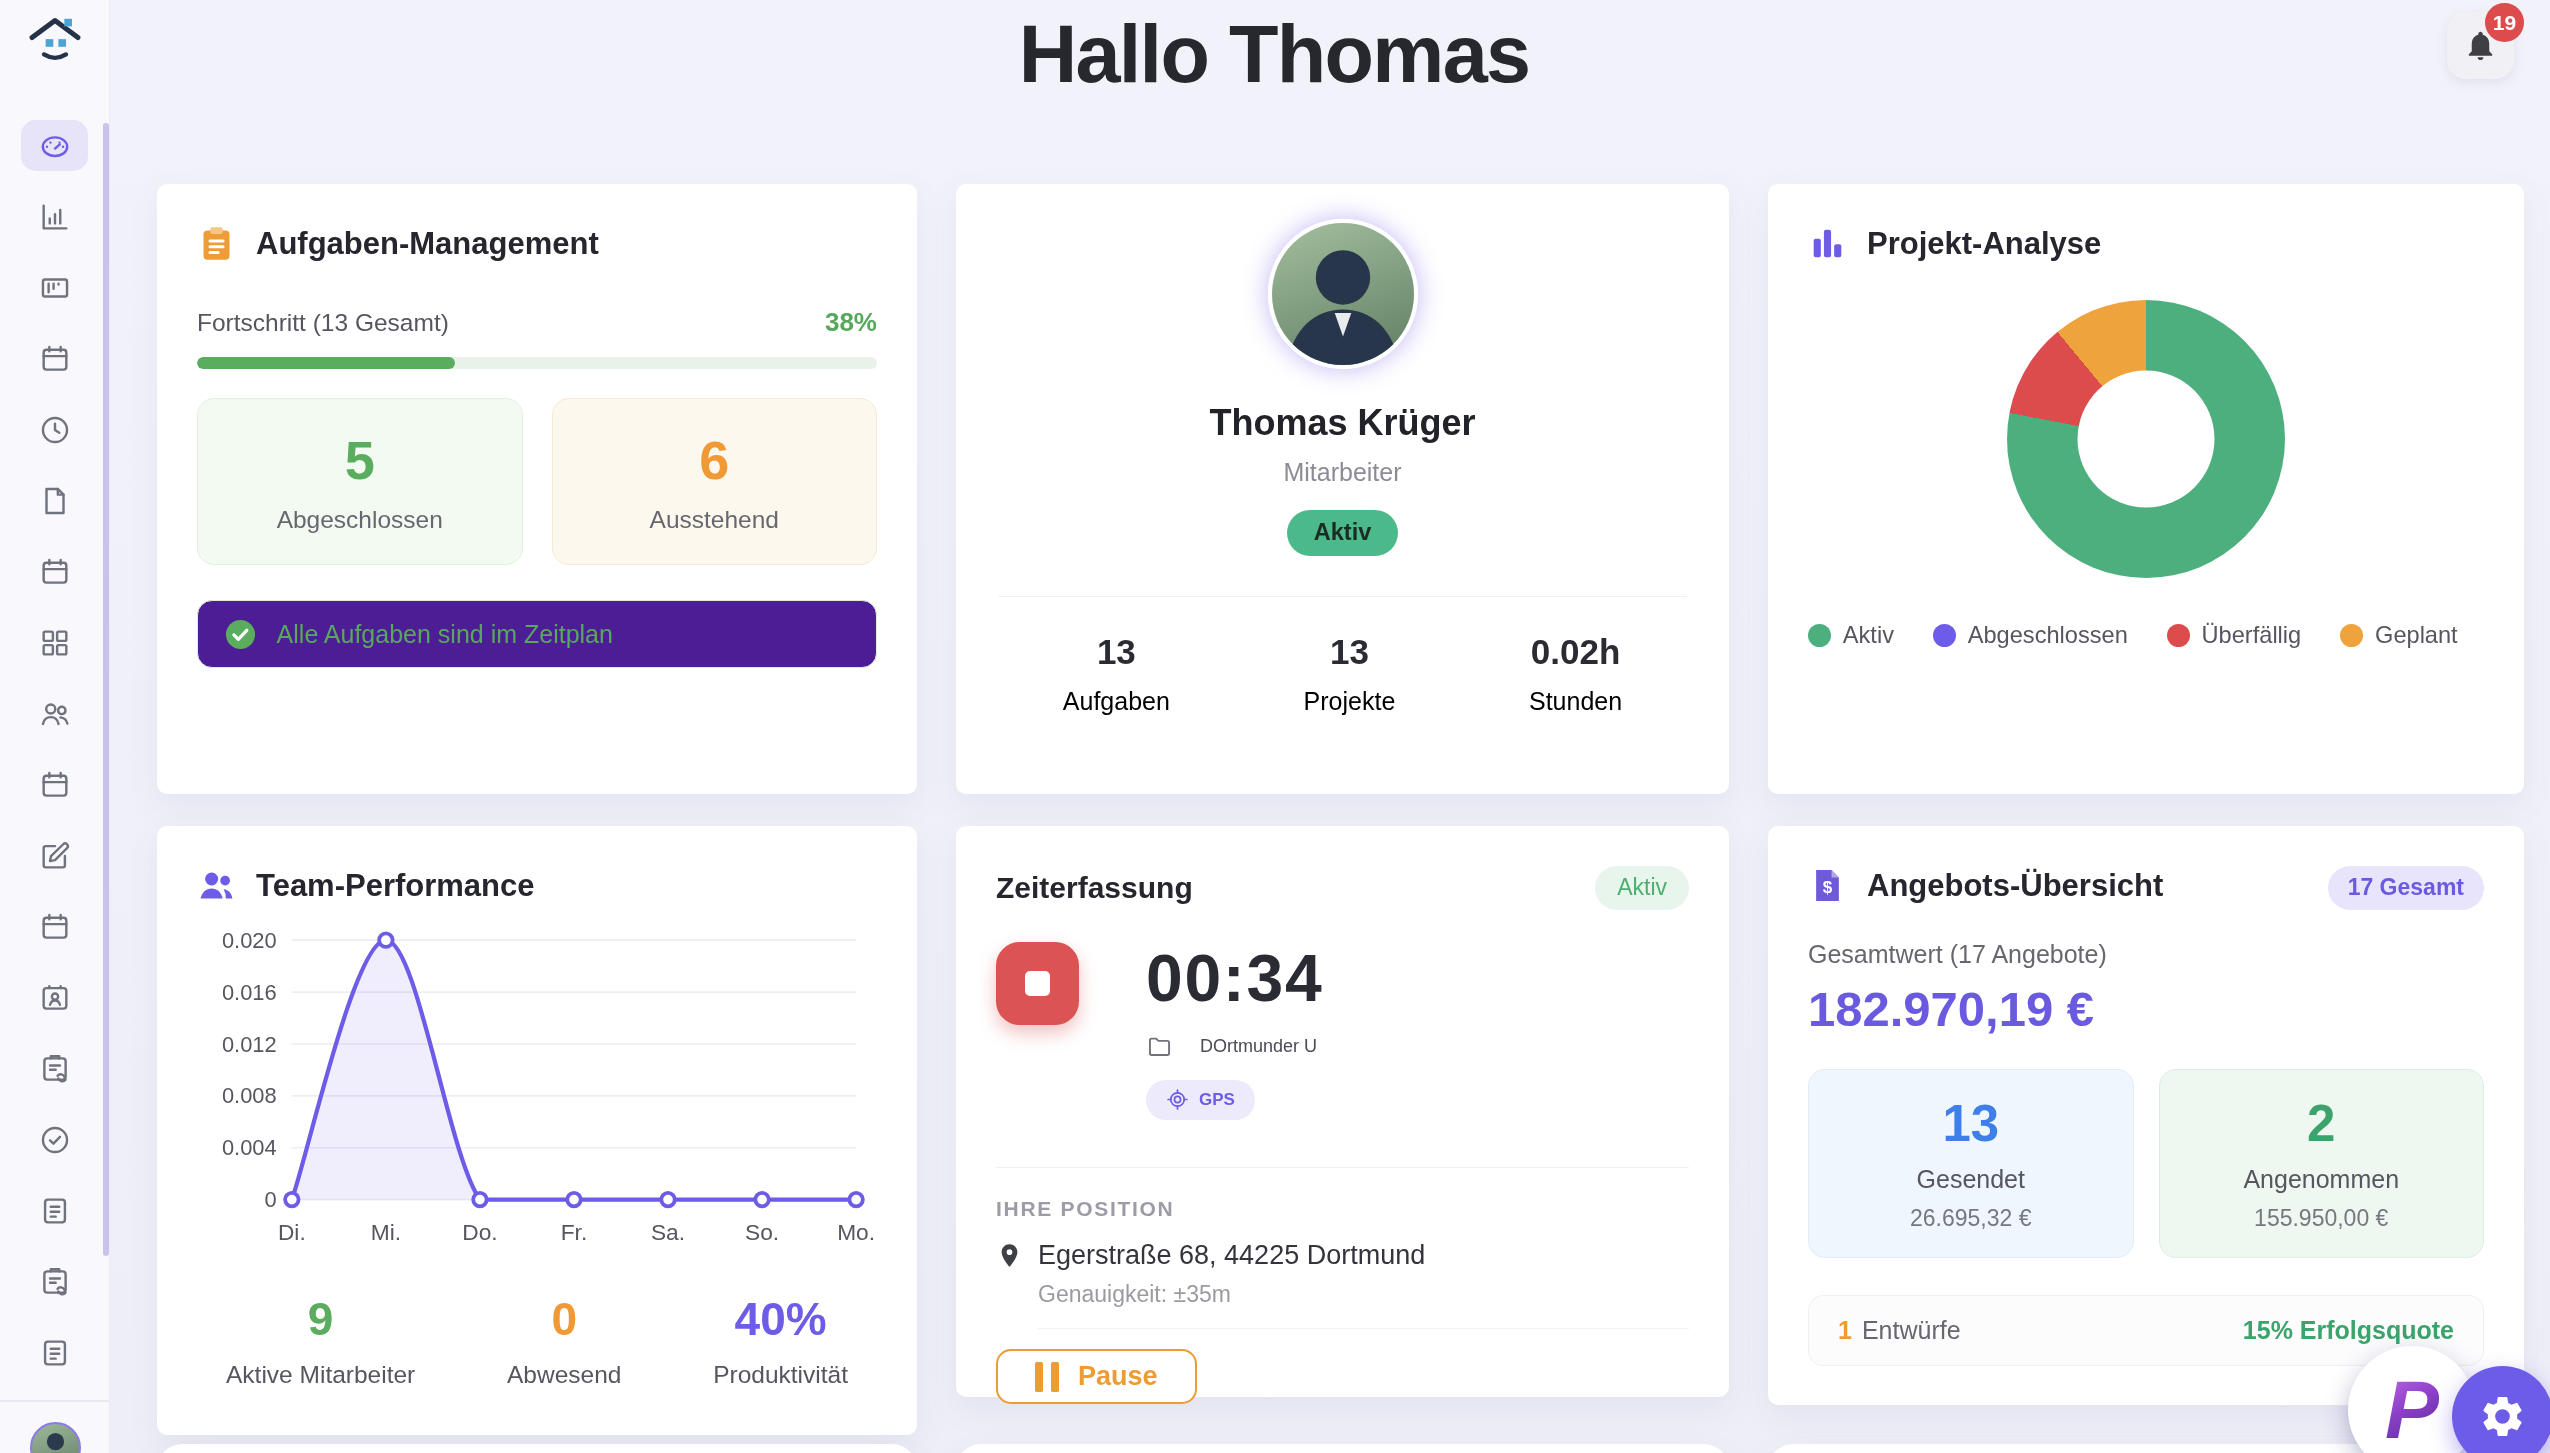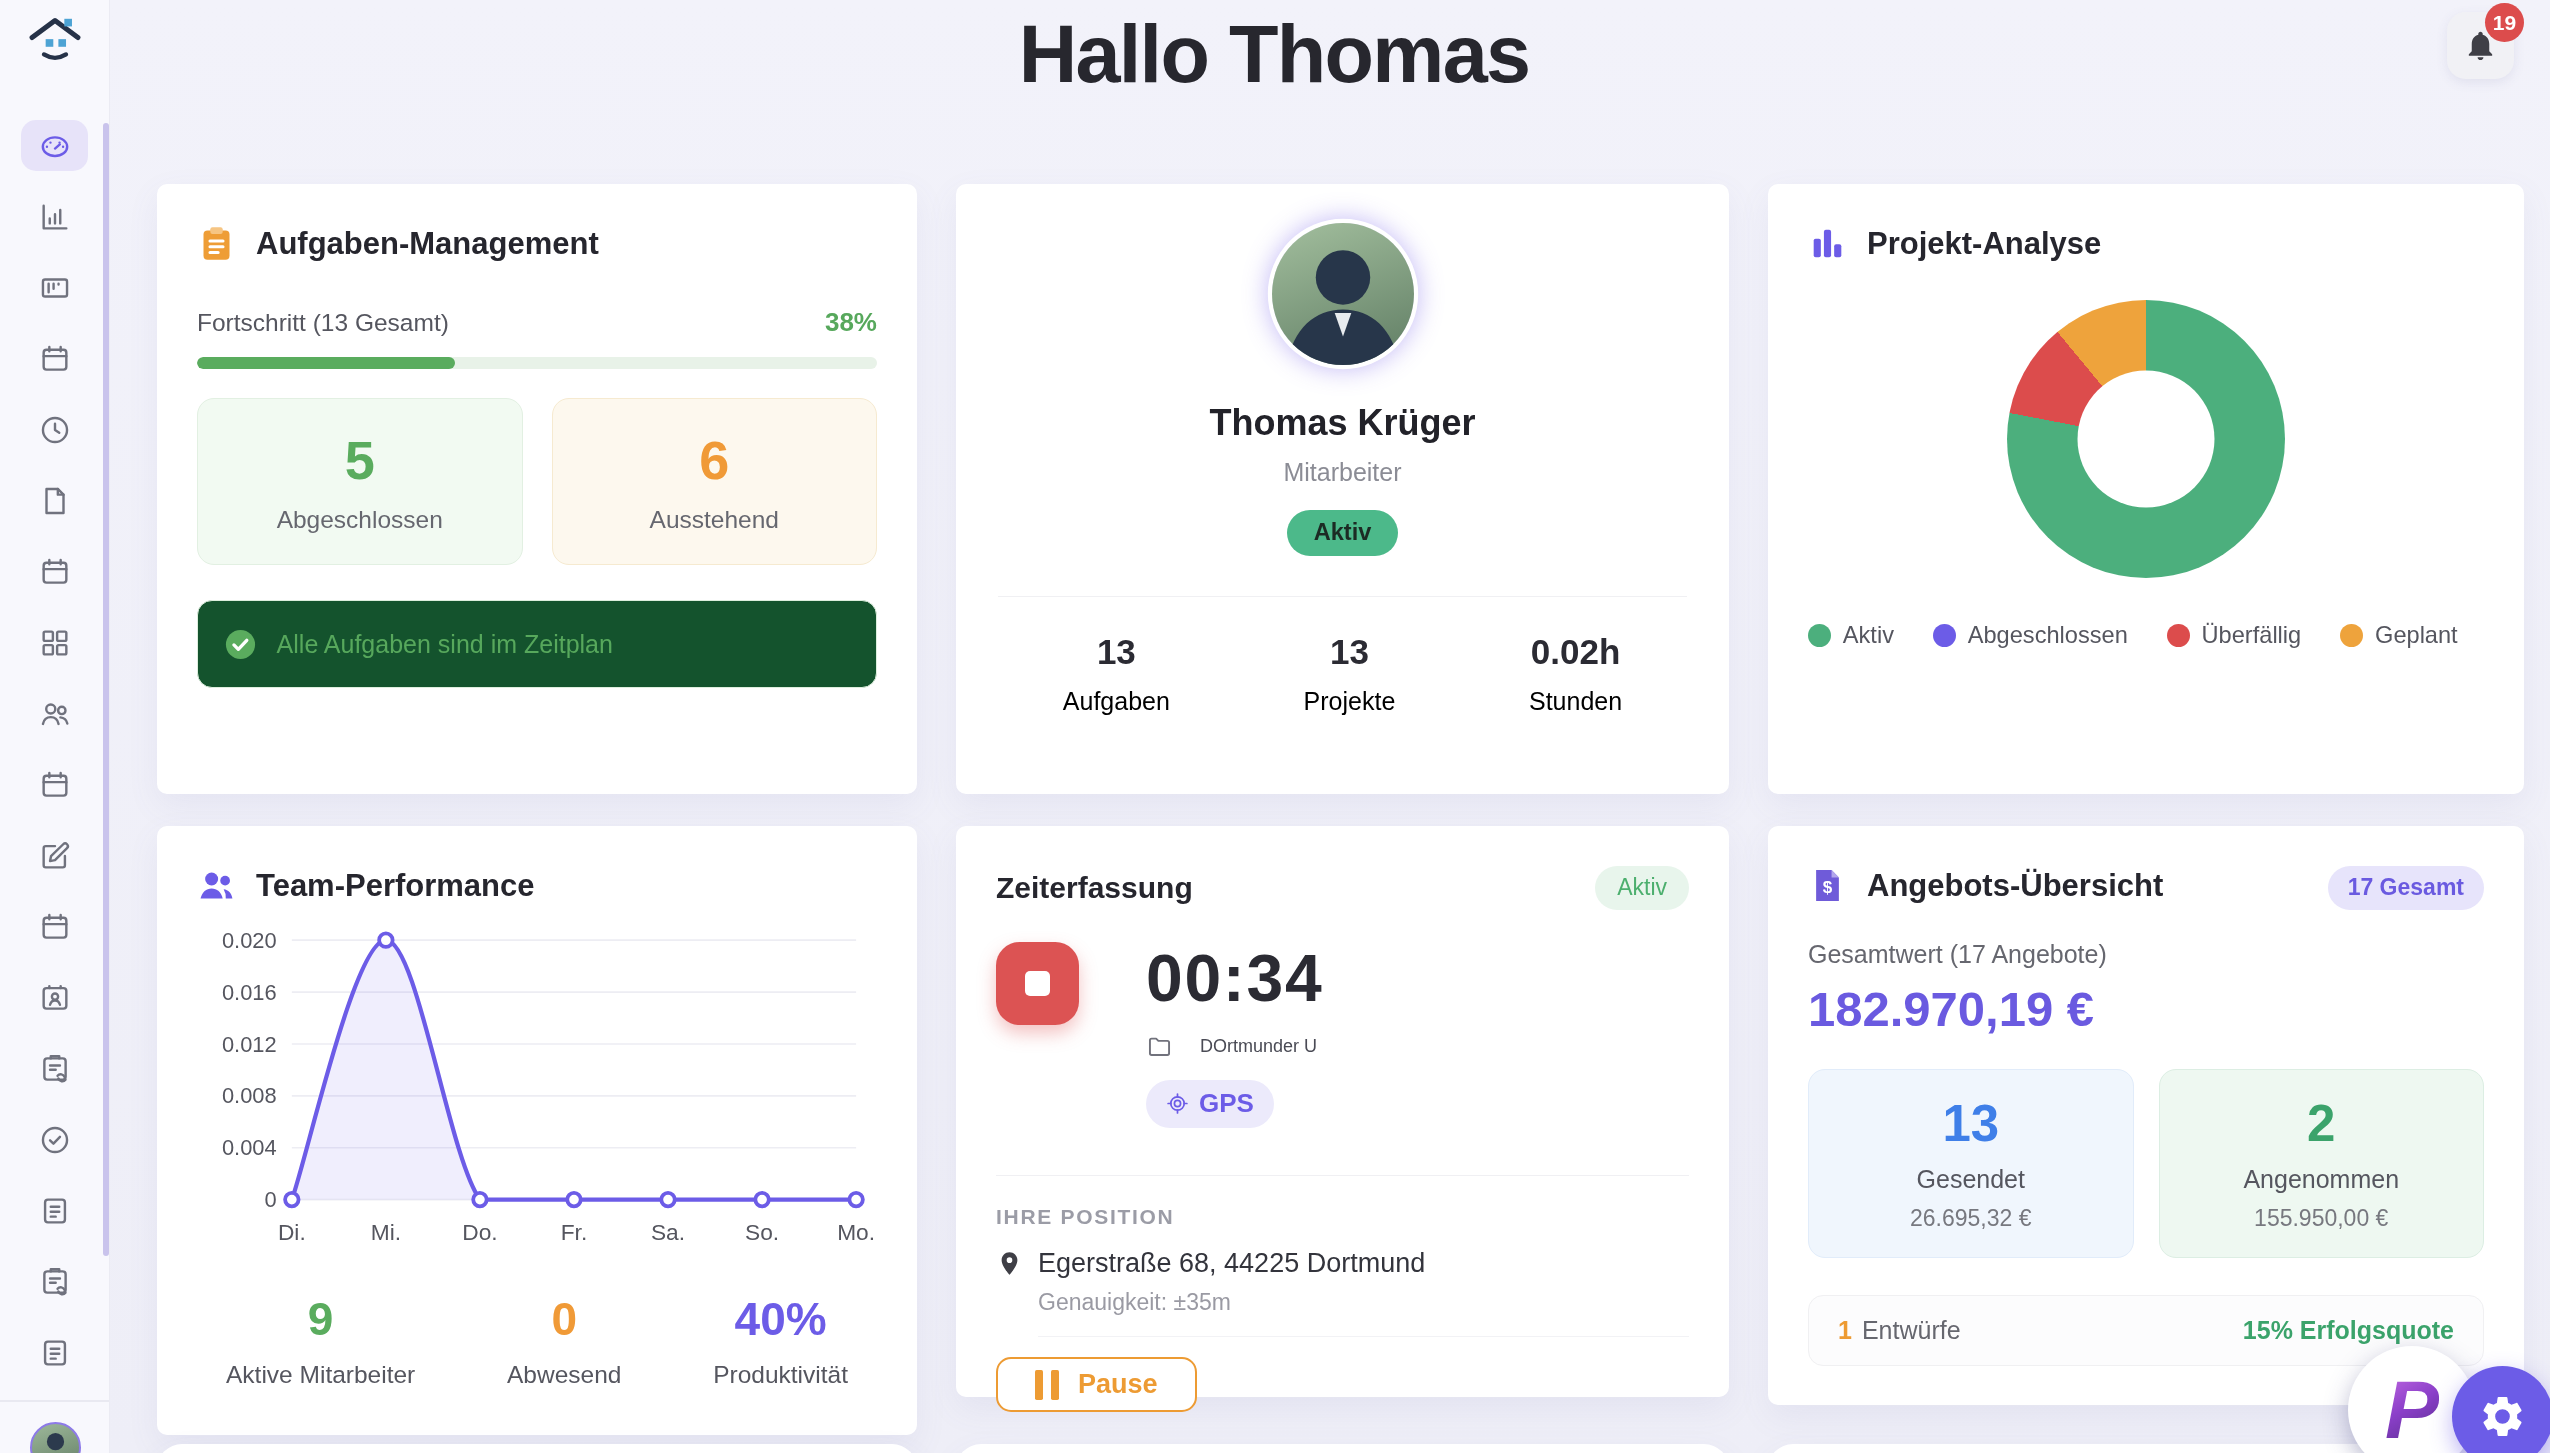--- a/index.html
+++ b/index.html
@@ -71,21 +71,21 @@
   .progress-track { margin-top:18.6px; height:12.7px; border-radius:6.7px; background:#e8f2e8; overflow:hidden; }
   .progress-fill { height:100%; border-radius:6.7px; background:#5aac5e; }
   .stat-boxes { display:flex; gap:29px; margin-top:29px; }
   .stat-box { flex:1; height:167px; border-radius:17px; display:flex; flex-direction:column;
     align-items:center; justify-content:center; gap:15px; }
   .stat-box.green { background:#f2faf2; border:1.7px solid #e2f0e2; }
   .stat-box.orange { background:#fdf8ee; border:1.7px solid #f6ead0; }
   .stat-num { font-size:54px; font-weight:700; }
   .stat-num.green { color:#5aac5e; } .stat-num.orange { color:#f09a37; }
   .stat-cap { font-size:24.5px; color:#66676f; }
-  .task-banner { margin-top:35px; height:88px; border-radius:15px; background:#14532d;
+  .task-banner { margin-top:35px; height:68px; border-radius:15px; background:#4c1d95;
     border:1.7px solid #ddeedd; display:flex; align-items:center; gap:18.6px; padding:0 25px; }
   .task-banner svg { width:35px; height:35px; flex:0 0 auto; }
   .task-banner-text { font-size:25px; color:#57a85c; }
   
   .card-b { display:flex; flex-direction:column; align-items:center; padding-top:39px; }
   .profile-avatar { width:142px; height:142px; border-radius:50%; overflow:hidden;
     box-shadow:0 0 0 4.2px #fff, 0 0 25px 5px rgba(128,108,235,.45);
     background:linear-gradient(160deg,#a3bf9e 0%,#5f7c63 100%); }
   .profile-name { margin-top:37px; font-size:36px; font-weight:700; color:#222229; }
   .profile-role { margin-top:13.5px; font-size:25px; color:#8b8c95; }
@@ -116,21 +116,21 @@
   .time-title { font-size:30px; font-weight:700; color:#26262e; }
   .time-pill { background:#e8f5ec; color:#4caf6e; font-size:23px; padding:8.4px 22px; border-radius:843px; }
   .timer-section { margin-top:32px; display:flex; gap:67px; }
   .stop-btn { width:83px; height:83px; border-radius:23.6px; background:#dc5353;
     box-shadow:0 8.4px 18.6px rgba(220,83,83,.35); display:flex; align-items:center; justify-content:center; }
   .stop-square { width:25px; height:25px; border-radius:5px; background:#fff; }
   .timer-value { font-size:66px; font-weight:600; color:#2b2b33; letter-spacing:1.7px; line-height:1.1; }
   .timer-project { margin-top:18.6px; display:flex; align-items:center; gap:27px; font-size:18px; color:#4a4b55; }
   .timer-project svg { width:27px; height:27px; }
   .gps-pill { margin-top:20px; display:inline-flex; align-items:center; gap:10px; background:#eceafb;
-    border-radius:843px; padding:8.4px 20px; font-size:26px; color:#6c5ce7; font-weight:600; width:max-content; }
+    border-radius:843px; padding:8.4px 20px; font-size:17px; color:#6c5ce7; font-weight:600; width:max-content; }
   .gps-pill svg { width:23px; height:23px; }
   .time-divider { margin-top:47px; height:1.7px; background:#f0f0f3; }
   .pos-label { margin-top:29px; font-size:21px; font-weight:700; letter-spacing:1.7px; color:#9b9ca6; }
   .pos-row { margin-top:18.6px; display:flex; align-items:center; gap:15px; font-size:27px; color:#33343c; }
   .pos-row svg { width:27px; height:27px; flex:0 0 auto; }
   .pos-accuracy { margin-top:10px; margin-left:42px; font-size:23px; color:#9a9aa3;
     padding-bottom:20px; border-bottom:1.7px solid #f2f2f5; margin-right:0; }
   .pause-btn { margin-top:20px; display:inline-flex; align-items:center; gap:18.6px;
     border:2.5px solid #ed9b33; border-radius:15px; padding:10px 37px; background:#fff; width:max-content; }
   .pause-bars { display:flex; gap:7.6px; }

